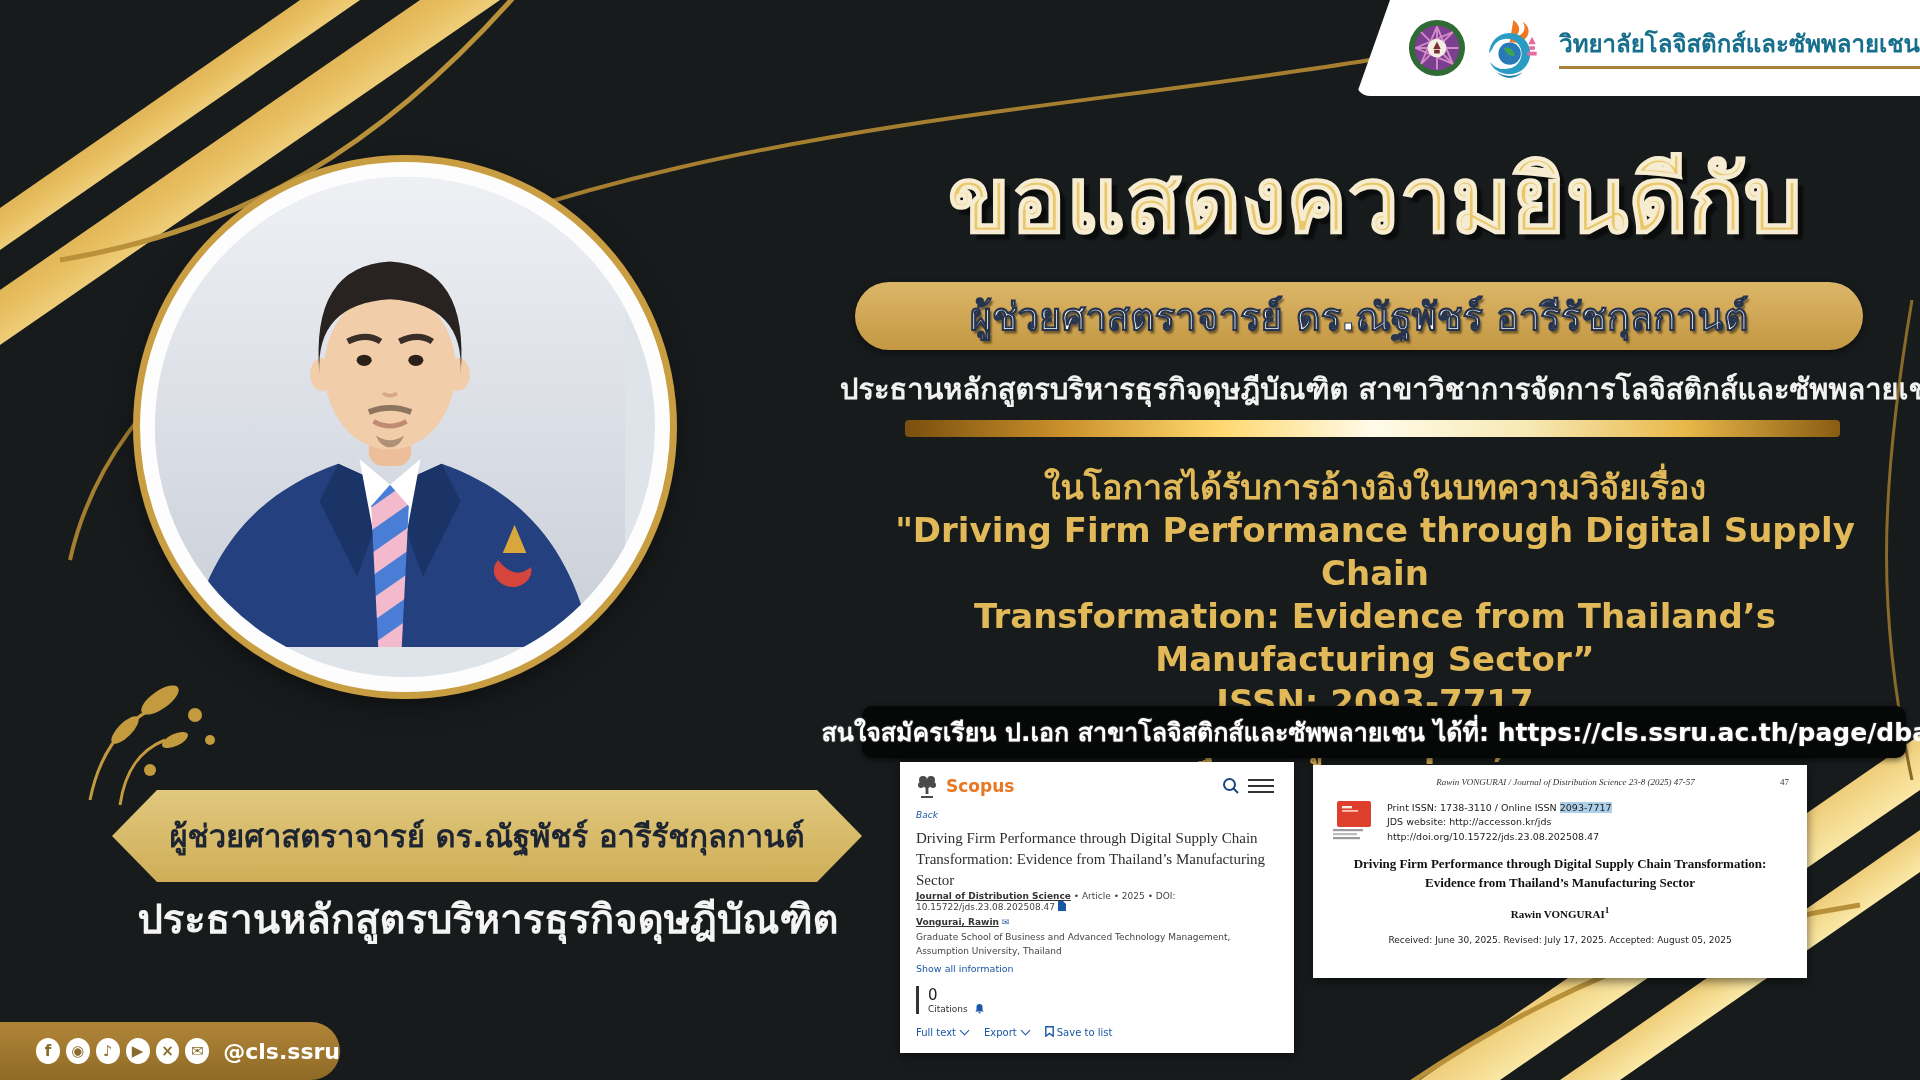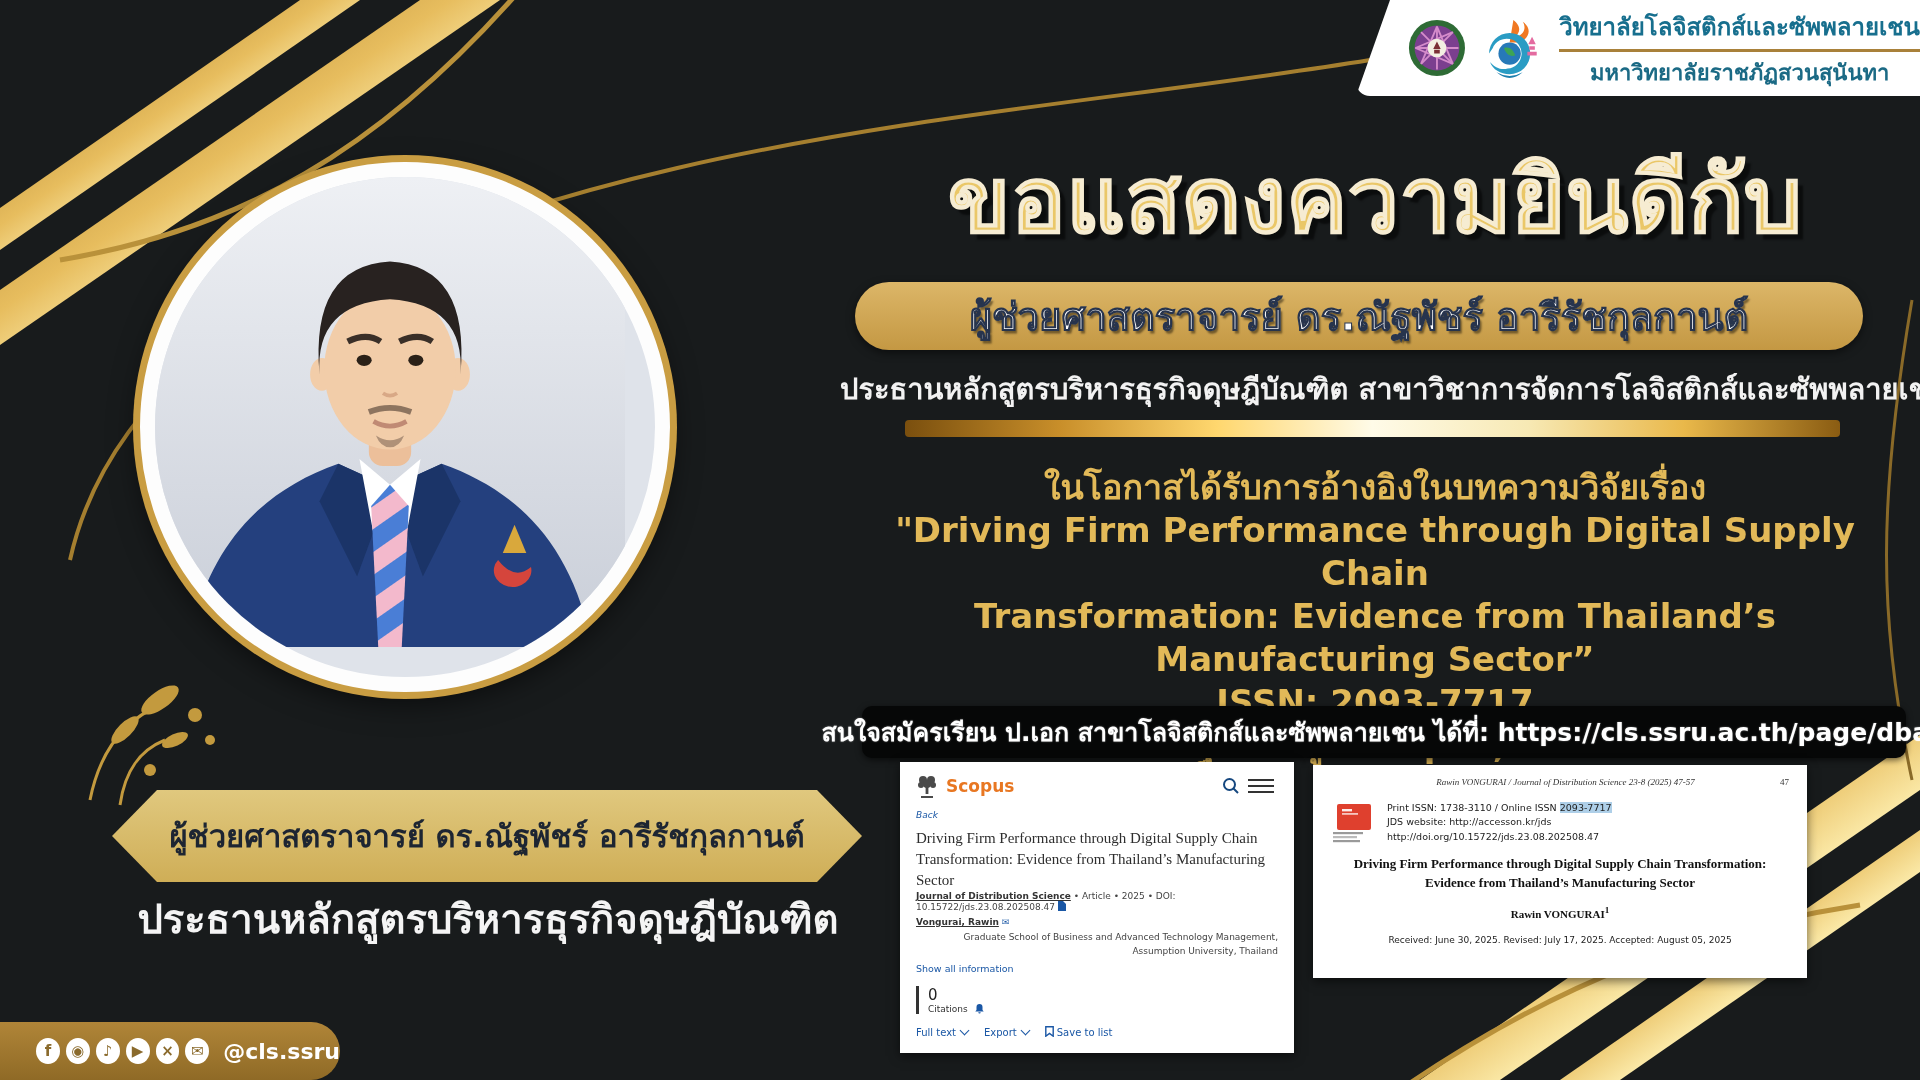--- a/index.html
+++ b/index.html
@@ -71,36 +71,36 @@
   .sc-brand{color:#e87722;font-size:17px;font-weight:600;}
   .sc-sp{flex:1;}
   .sc-burger{width:26px;display:flex;flex-direction:column;gap:4px;margin-right:4px;}
   .sc-burger i{height:2px;background:#333;display:block;}
   .sc-back{color:#1a57a5;font-size:9px;margin-top:12px;font-style:italic;}
   .sc-title{font-family:"Liberation Serif",serif;font-size:15px;color:#2e2e2e;line-height:1.4;margin-top:8px;}
   .sc-meta{font-size:9px;color:#444;margin-top:0;}
   .sc-meta .jname{text-decoration:underline;font-weight:bold;color:#333;}
   .sc-author{font-size:9px;color:#333;margin-top:5px;}
   .sc-author .aname{text-decoration:underline;font-weight:bold;}
-  .sc-affil{font-size:9px;color:#444;margin-top:4px;line-height:1.5;text-align:right;}
+  .sc-affil{font-size:9px;color:#444;margin-top:4px;line-height:1.5;}
   .sc-show{color:#1a57a5;font-size:9.5px;margin-top:5px;}
   .sc-cit{border-left:3px solid #333;padding-left:9px;margin-top:12px;}
   .sc-cit-v{font-size:15px;color:#222;}
   .sc-cit-l{font-size:9px;color:#333;display:flex;align-items:center;gap:7px;}
   .sc-foot{display:flex;align-items:center;gap:16px;margin-top:12px;color:#1a57a5;font-size:10px;}
   .caret{display:inline-block;width:6px;height:6px;border-right:1.6px solid #1a57a5;
     border-bottom:1.6px solid #1a57a5;transform:rotate(45deg);margin-left:5px;vertical-align:2px;}
   .envelope{color:#1a57a5;}
 
   
   .journal-card{left:1313px;top:765px;width:494px;height:213px;padding:12px 18px;
     font-family:"Liberation Serif",serif;}
   .jr-run{display:flex;align-items:baseline;font-size:9px;color:#333;}
   .jr-run .rh{flex:1;text-align:center;font-style:italic;}
-  .jr-info{display:flex;gap:10px;margin-top:14px;align-items:flex-end;}
+  .jr-info{display:flex;gap:10px;margin-top:14px;align-items:flex-start;}
   .jr-lines{font-family:"DejaVu Sans",sans-serif;font-size:9.5px;color:#222;line-height:1.5;}
   .hl{background:#aecfe8;}
   .jr-title{text-align:center;font-weight:bold;font-size:13px;color:#111;margin-top:10px;line-height:1.5;white-space:nowrap;}
   .jr-author{text-align:center;font-weight:bold;font-size:11px;color:#111;margin-top:12px;}
   .jr-dates{text-align:center;font-family:"DejaVu Sans",sans-serif;font-weight:normal;font-size:9px;color:#222;margin-top:16px;}
 </style>
 </head>
 <body>
 
 <div class="canvas">
@@ -148,21 +148,20 @@
     <svg width="72" height="64" viewBox="0 0 72 64">
       <path d="M40 2 C50 10 46 16 42 20 C52 18 54 10 50 4 C60 10 58 22 46 26 L36 26 Z" fill="#f07822"></path>
       <path d="M14 38 a22 22 0 1 1 22 22 c-10 0-18-5-21-13 c5 6 12 9 19 7 a16 16 0 1 0 -16-22 Z" fill="#2a9cc4"></path>
       <circle cx="36" cy="38" r="12" fill="#2779b8"></circle>
       <path d="M30 32 c6-2 10 2 12 8 c-6 2-10-2-12-8 Z" fill="#3da454"></path>
       <path d="M56 28 l4-8 l4 8 Z M57 30 h6 v4 h-6 Z M55 36 h10 v4 h-10 Z" fill="#e46ba0"></path>
       <path d="M22 58 q14 8 28 0 q-14 12 -28 0 Z" fill="#1d7fae"></path>
     </svg>
     <div class="brand-text">
       <div class="brand-line1">วิทยาลัยโลจิสติกส์และซัพพลายเชน</div>
-      <div class="brand-line2">มหาวิทยาลัยราชภัฏสวนสุนันทา</div>
     </div>
   </div>
 
   <div class="abs portrait">
     <svg width="470" height="470" viewBox="0 0 200 200">
       <defs>
         <linearGradient id="bgph" x1="0" y1="0" x2="0" y2="1">
           <stop offset="0" stop-color="#eef0f4"></stop>
             <stop offset="1" stop-color="#c9ced8"></stop>
         </linearGradient>

